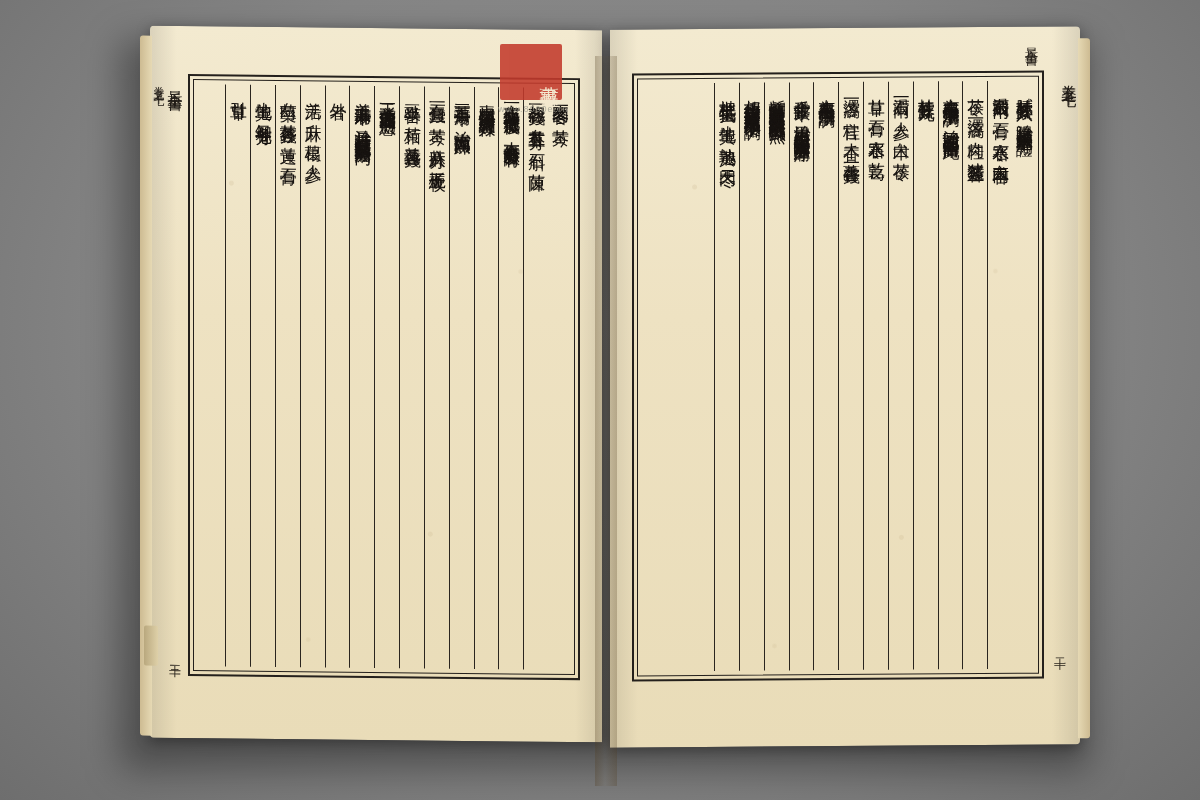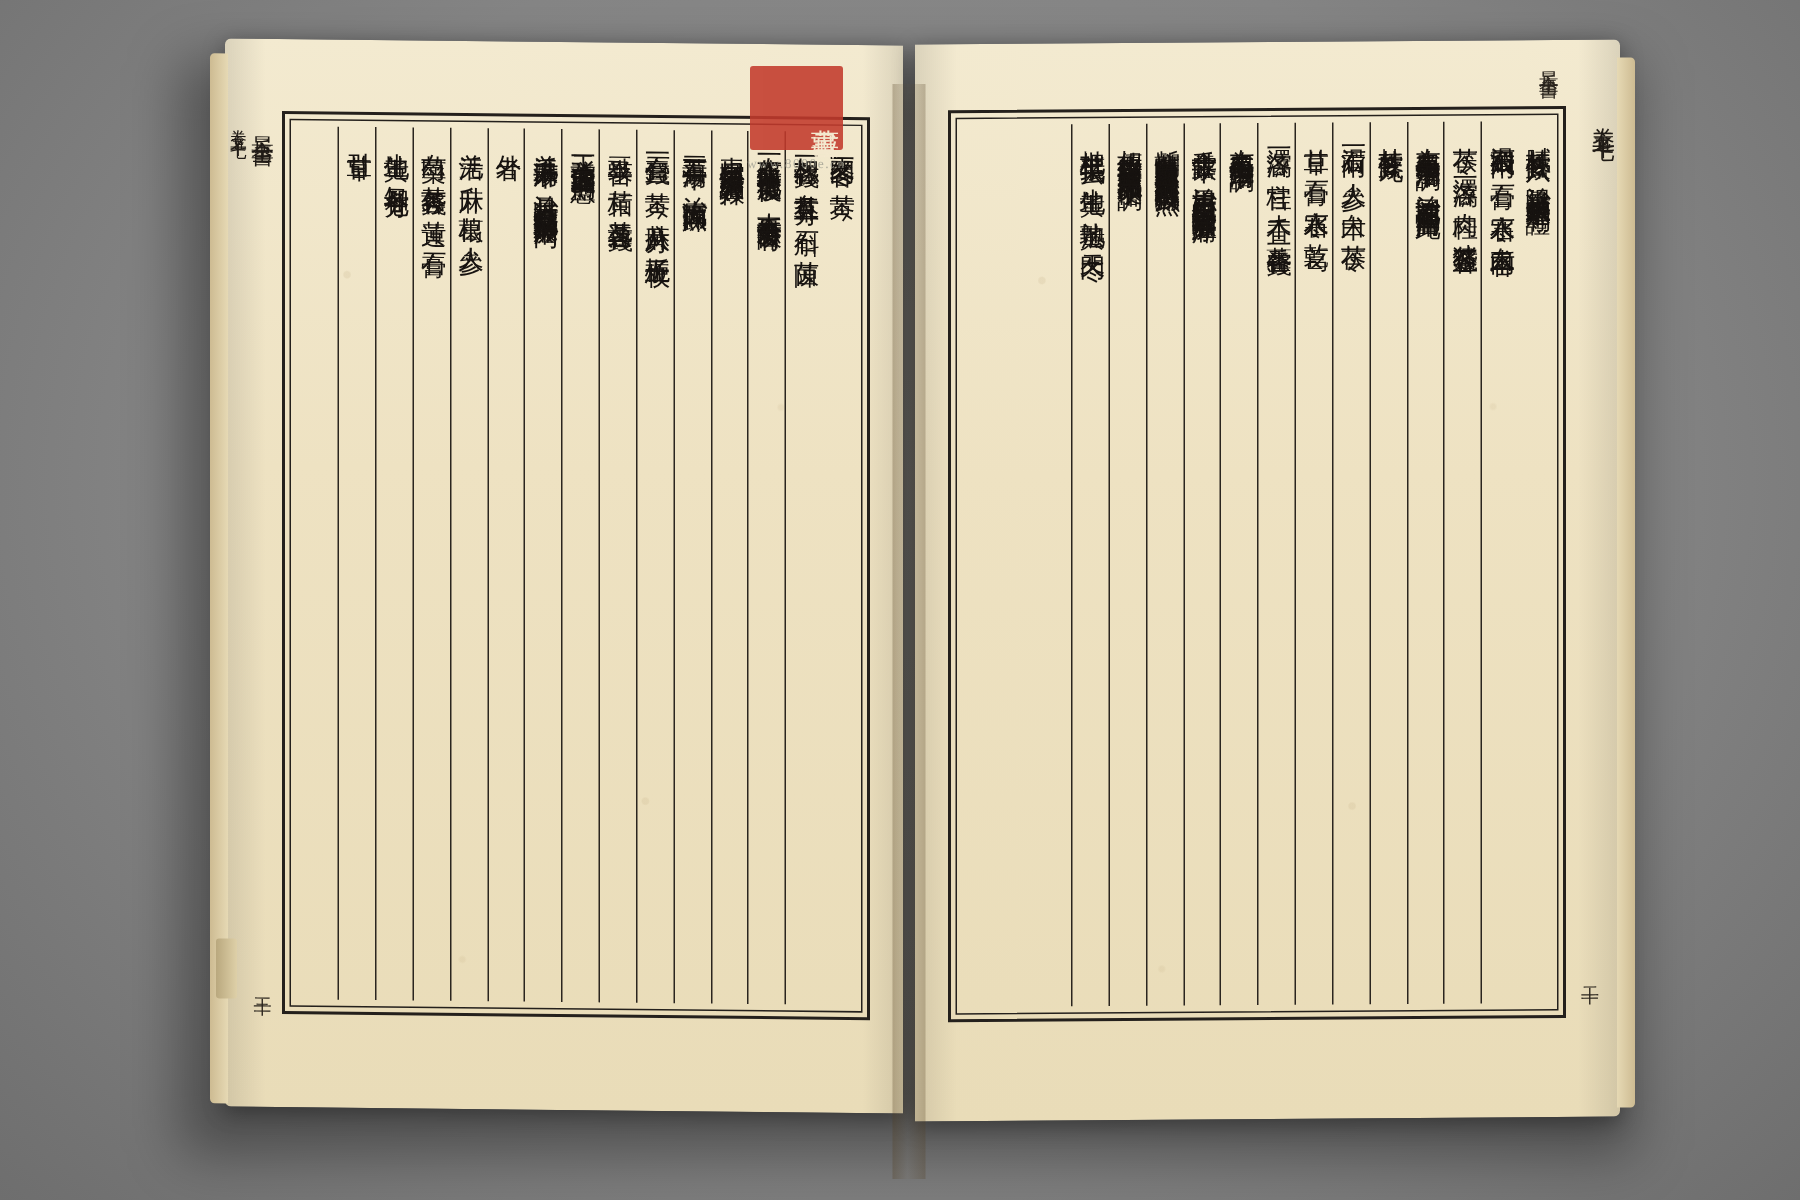--- a/index.html
+++ b/index.html
@@ -107,21 +107,21 @@
     background:#c33a2c;color:#f4e9cf;
     writing-mode:vertical-rl;text-orientation:upright;
     font-size:19px;line-height:1.0;letter-spacing:1px;
     padding:3px;box-sizing:border-box;
     opacity:0.88;border-radius:2px;
     text-align:center;
   }
   .watermark{
     position:absolute;left:498px;top:104px;
     font-size:9px;color:#9a9a8e;letter-spacing:1px;
-    font-family:Liberation Serif, serif;
+    font-family:Liberation Sans, sans-serif;
     opacity:0.75;
   }
   
   .notch{
     position:absolute;left:-6px;top:600px;width:14px;height:40px;
     background:linear-gradient(90deg,#b9a87e,#ded0a8);
     border-radius:2px;
   }
   .pagenum-left{
     position:absolute;left:16px;bottom:82px;

